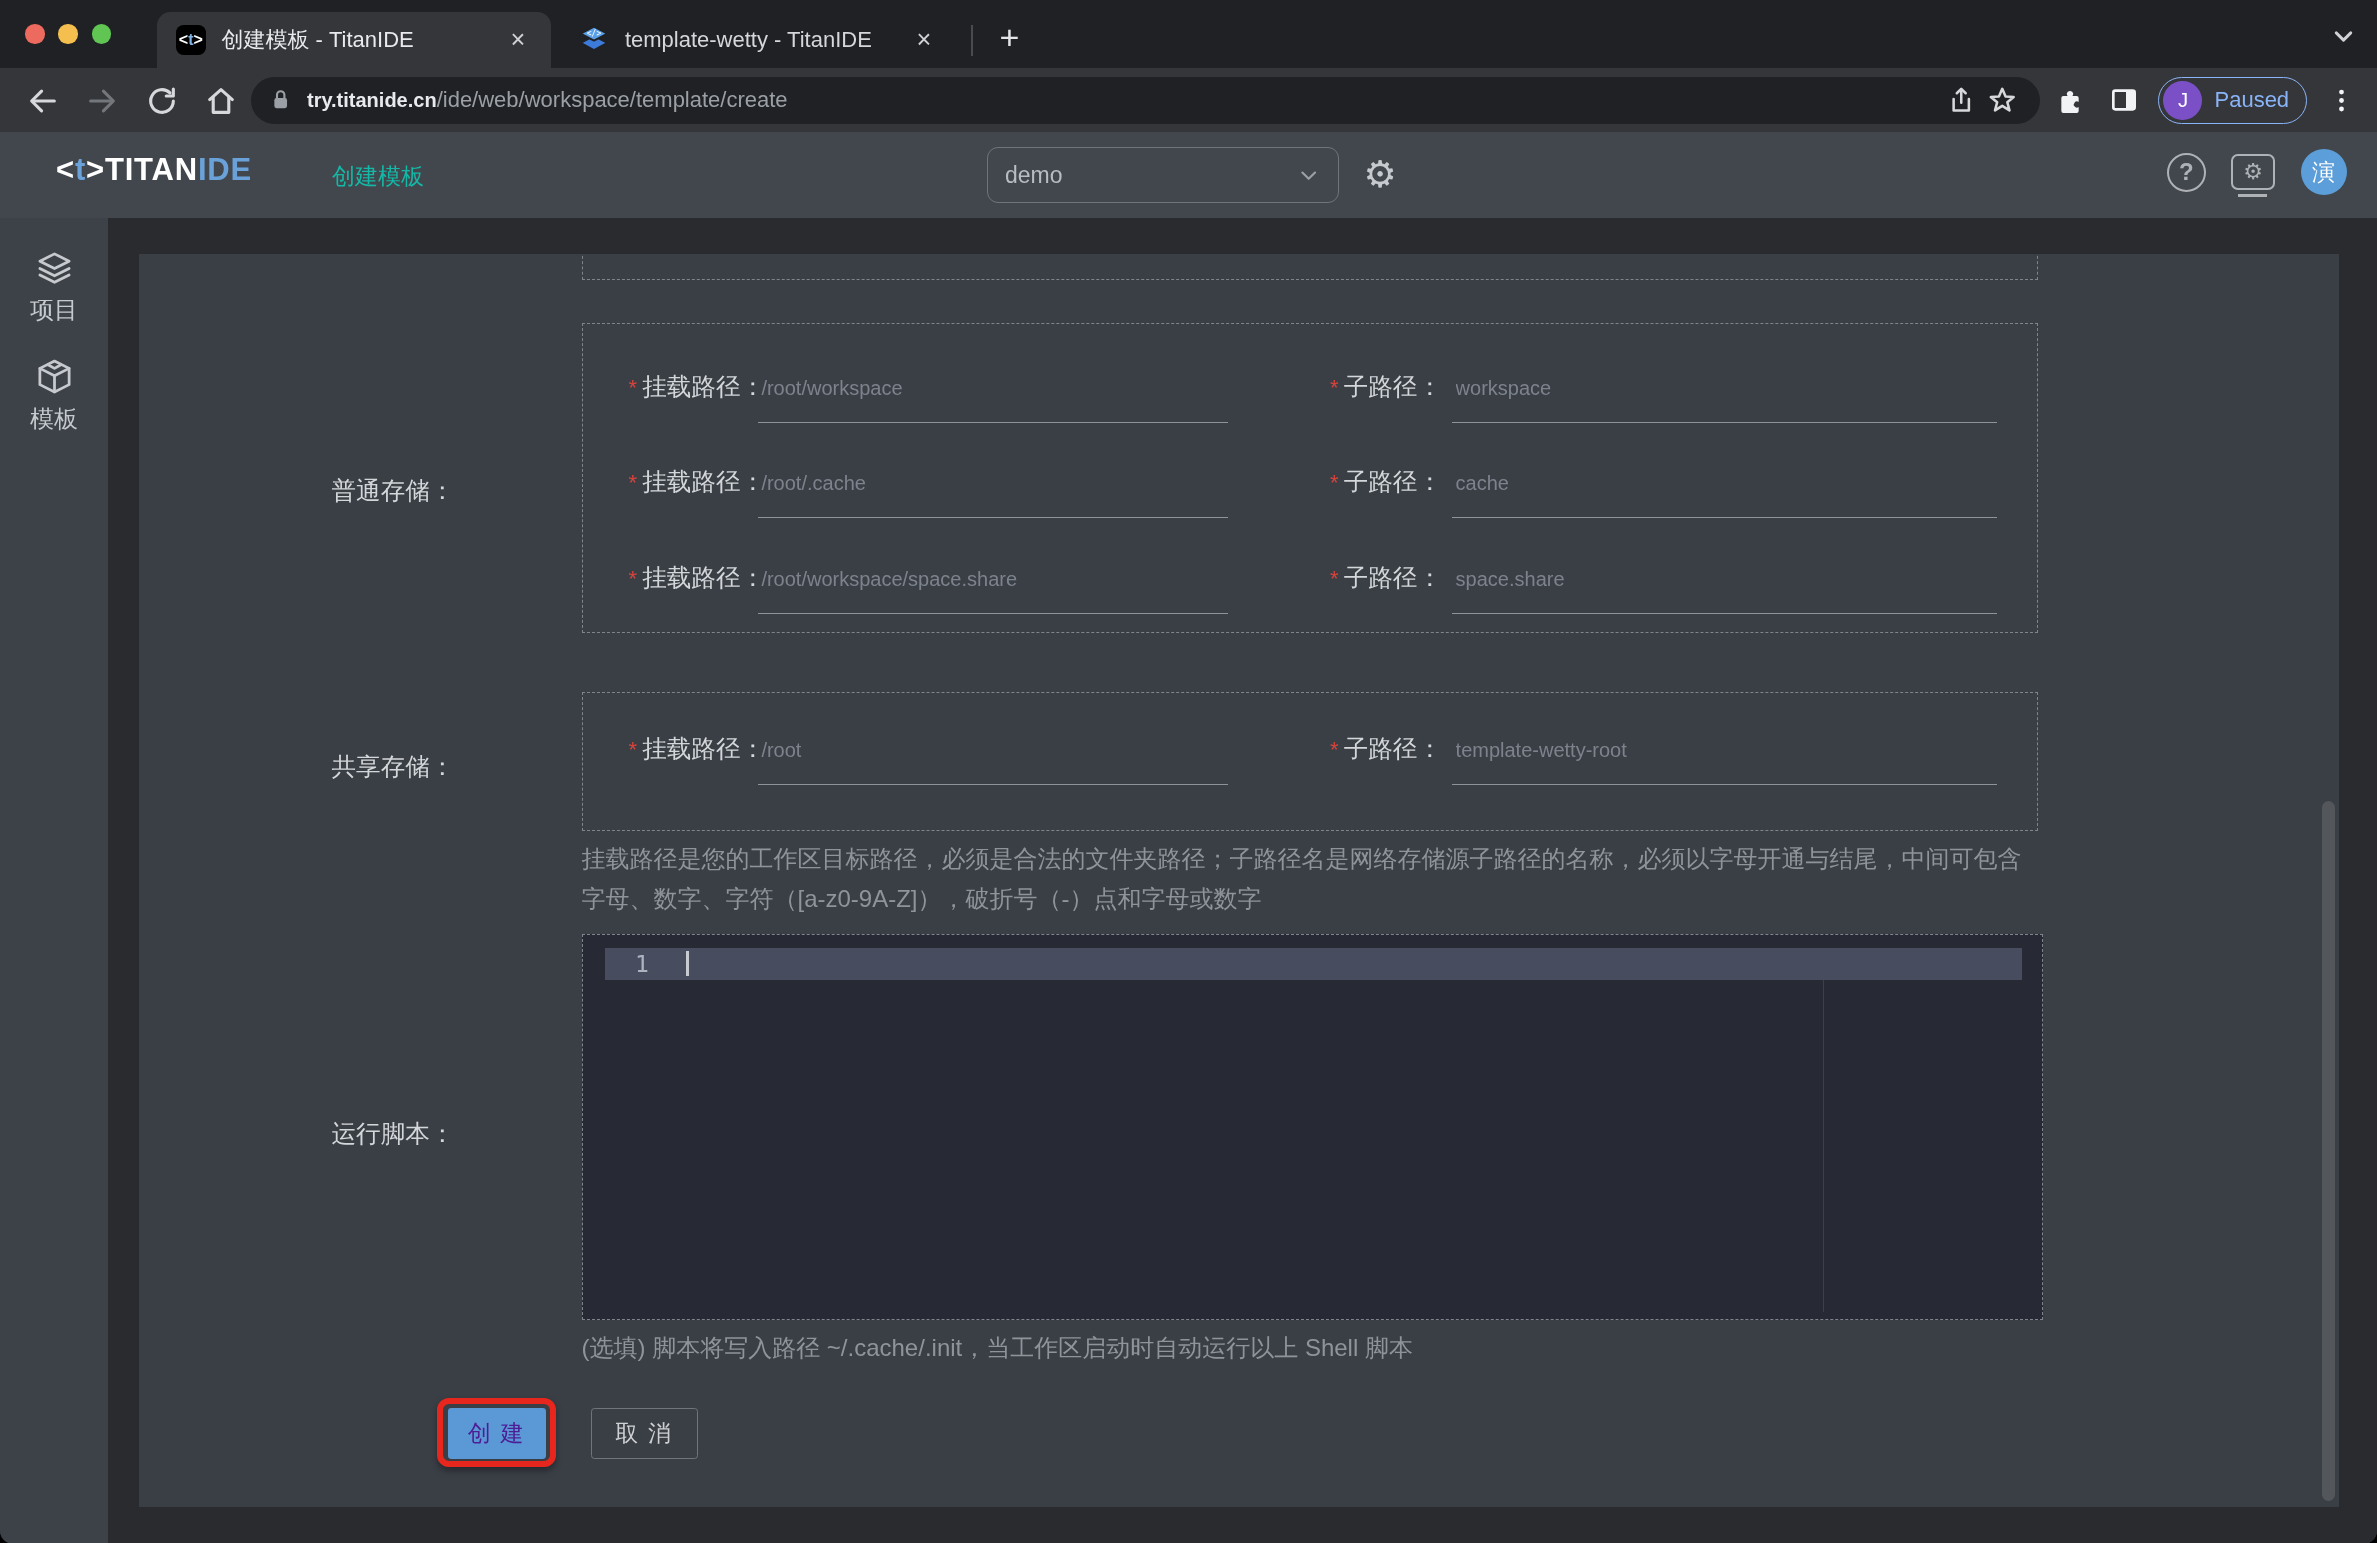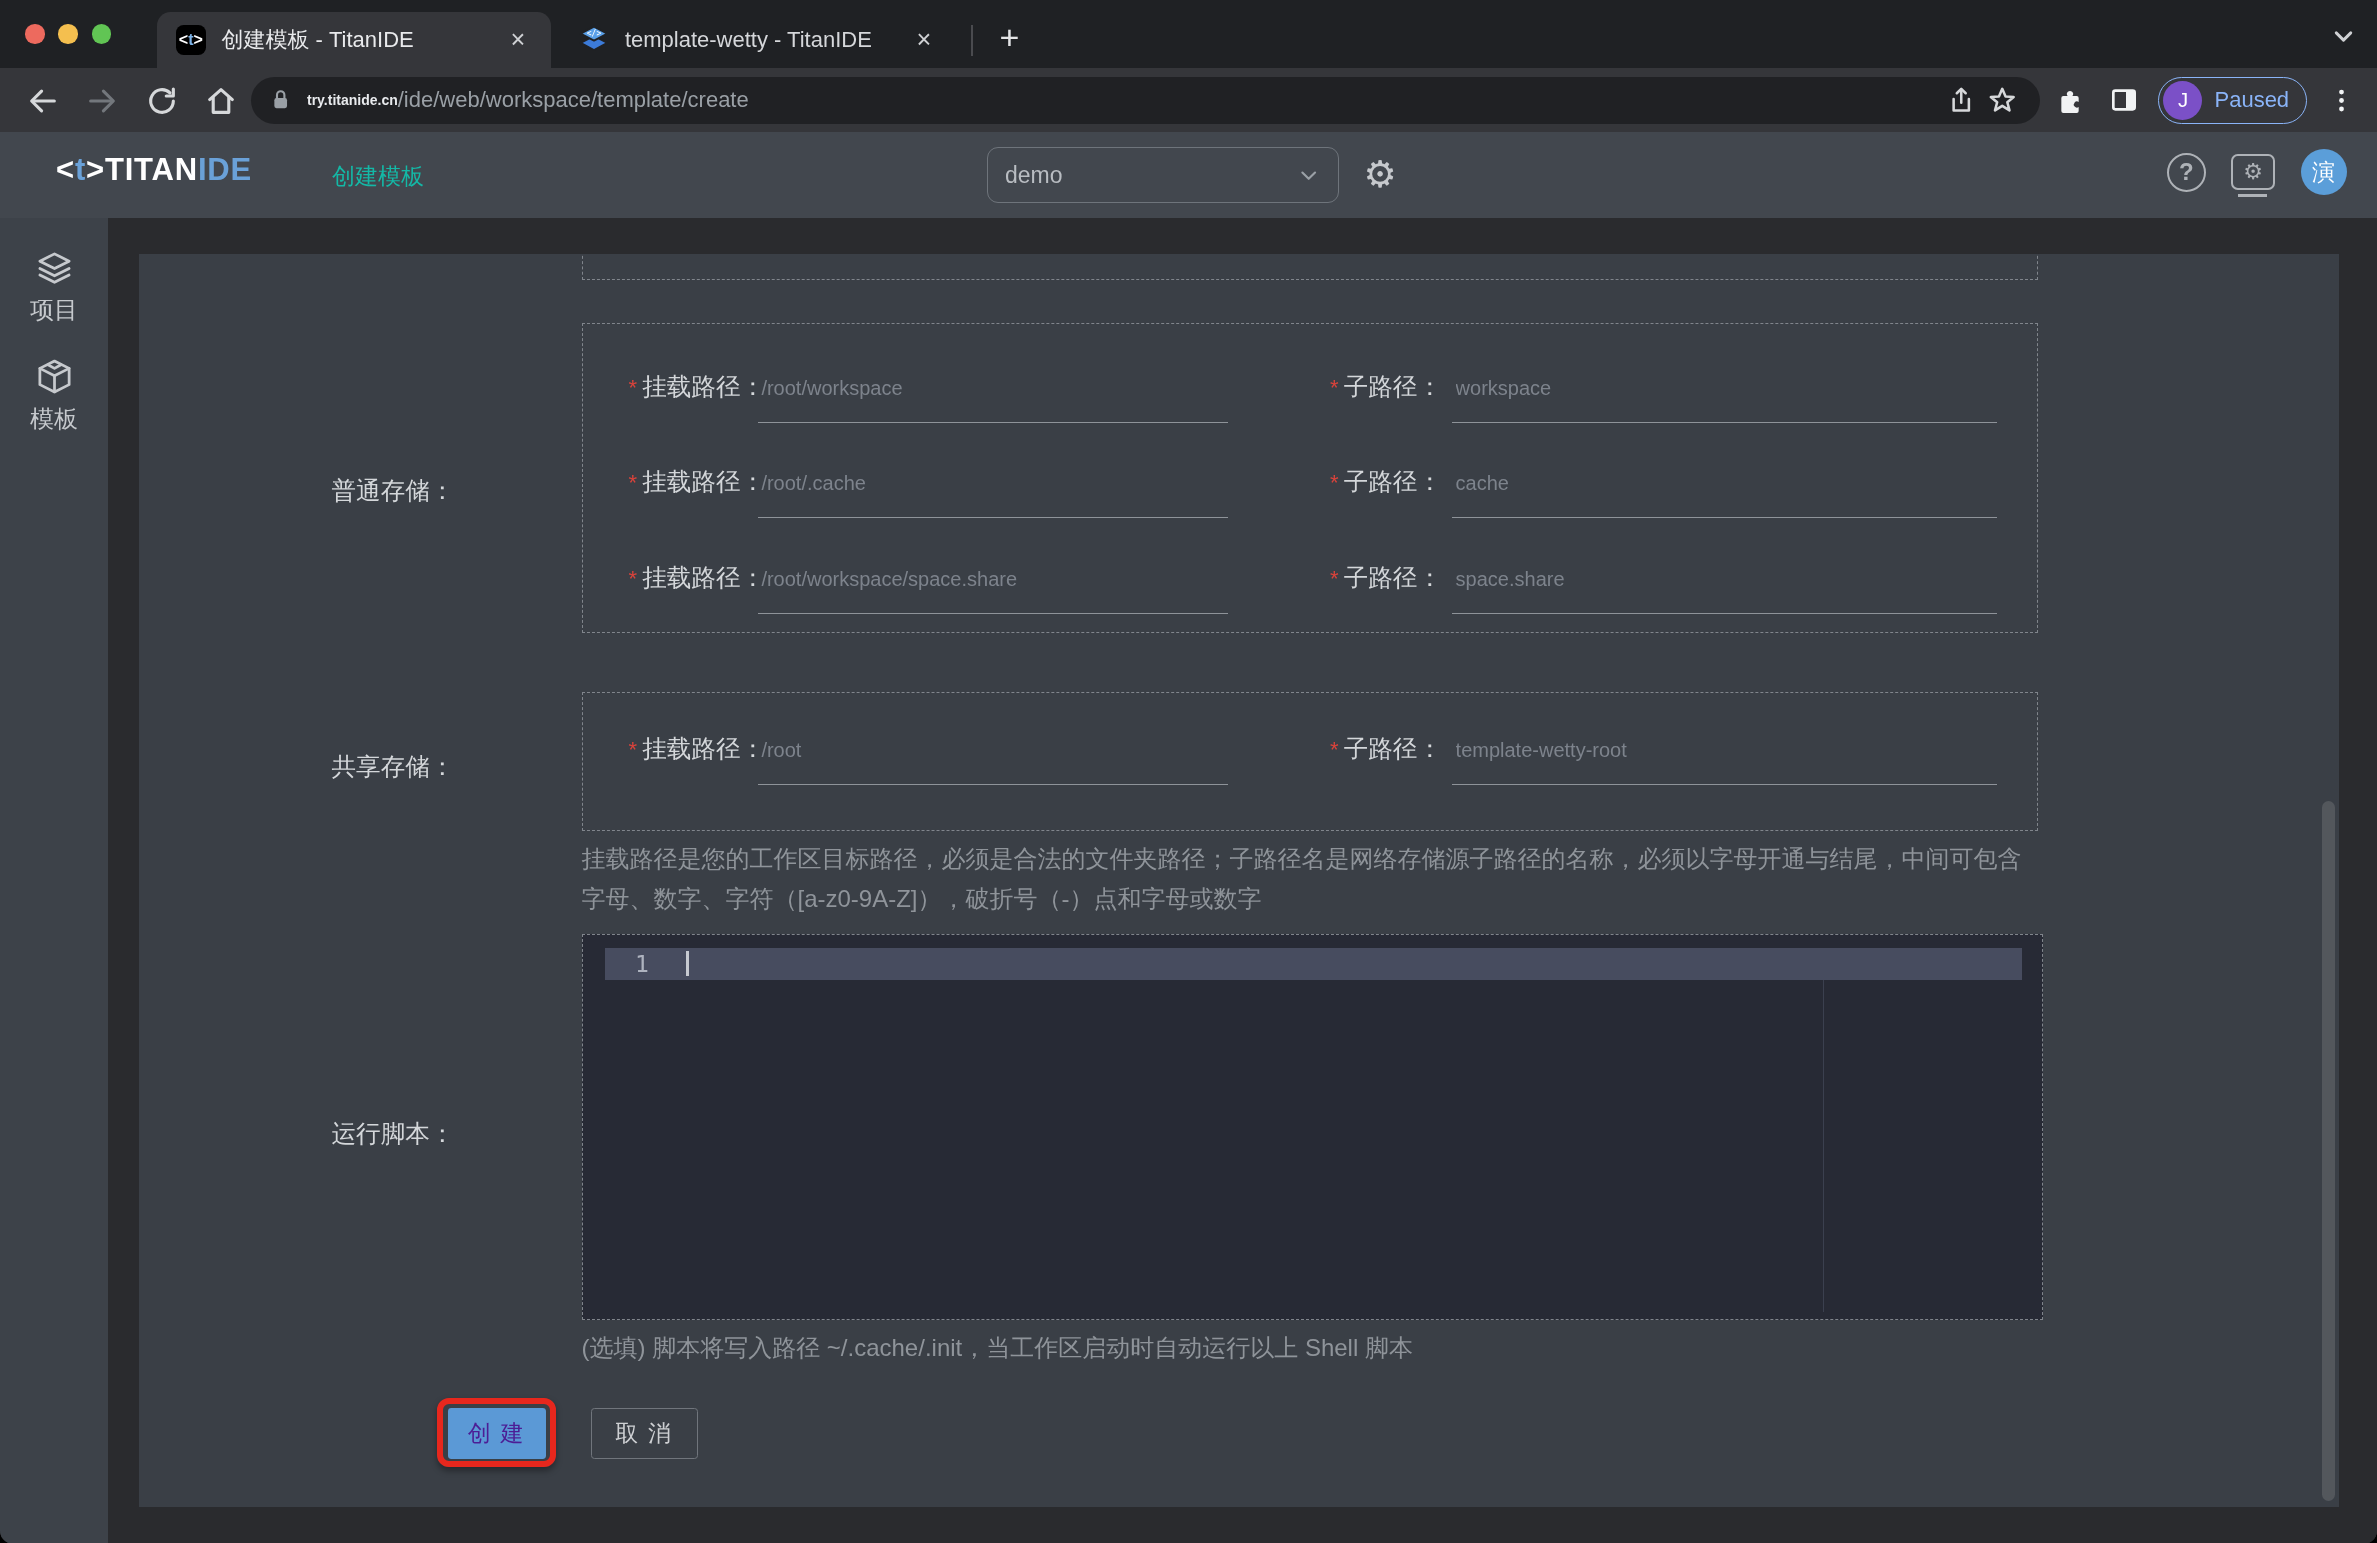--- a/index.html
+++ b/index.html
@@ -26,21 +26,21 @@
   .newtab { position:absolute; left:990px; top:18.6px; width:39px; height:39px; color:#e3e4e6; font-size:34px;
             text-align:center; line-height:37px; }
   .strip-chevron { position:absolute; right:18.6px; top:22px; width:29px; height:29px; }
 
   
   .toolbar { position:absolute; left:0; top:68px; width:100%; height:64px; background:#35363a; }
   .navbtns { position:absolute; left:22px; top:12px; display:flex; gap:18.6px; align-items:center; }
   .icon-btn { width:41px; height:41px; display:flex; align-items:center; justify-content:center; }
   .urlbar { position:absolute; left:251px; top:8.5px; width:1789px; height:47px; background:#202124;
             border-radius:25.4px; display:flex; align-items:center; padding:0 17px; }
-  .url-host { color:#e8eaed; font-size:14px; font-weight:bold; }
+  .url-host { color:#e8eaed; font-size:20px; font-weight:bold; }
   .url-path { color:#9aa0a6; font-size:22px; }
   .url-spacer { flex:1; }
   .tb-right { position:absolute; right:15.3px; top:8.5px; display:flex; align-items:center; gap:13.6px; }
   .profile-pill { height:47px; border:1.7px solid #8ab4f8; border-radius:25.4px; display:flex; align-items:center;
                   padding:0 17px 0 4.2px; gap:12px; }
   .profile-avatar { width:39px; height:39px; border-radius:50%; background:#7b50c7; color:#fff; font-size:20.3px;
                     display:flex; align-items:center; justify-content:center; }
   .profile-label { color:#8ab4f8; font-size:22px; }
 
   

